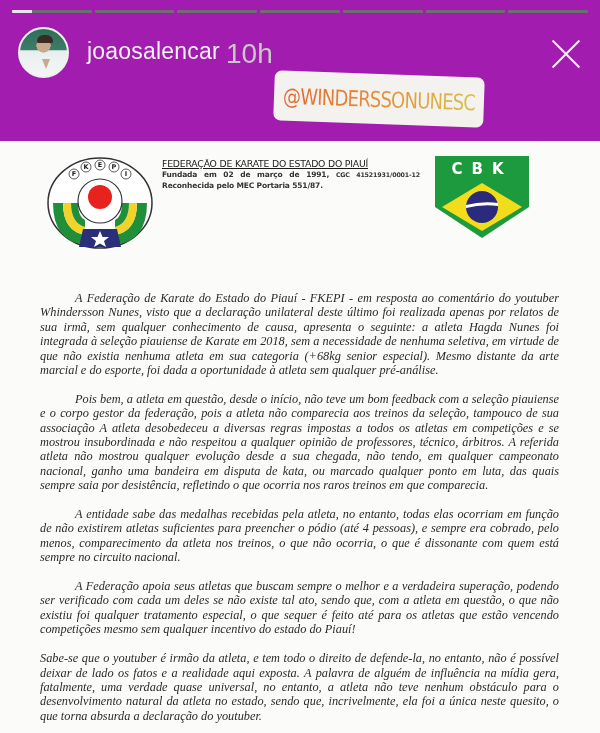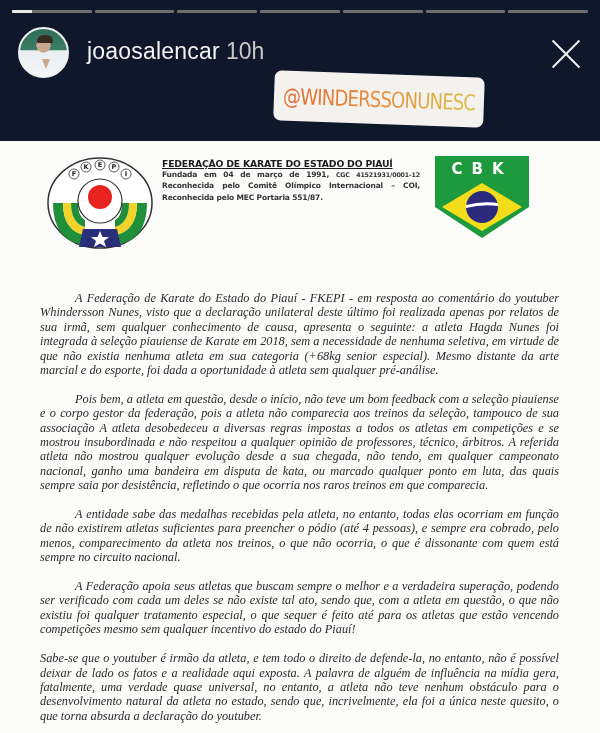--- a/index.html
+++ b/index.html
@@ -1,49 +1,49 @@
 <!DOCTYPE html>
 <html><head>
   <meta charset="utf-8">
   <style>
     * { box-sizing: border-box; margin: 0; padding: 0; }
     html, body { width: 600px; height: 733px; overflow: hidden; background: #000; }
     body { position: relative; font-family: "Liberation Sans", sans-serif; }
 
-    .story-header { position: absolute; left: 0; top: 0; width: 600px; height: 141px; background: #0f172a; }
+    .story-header { position: absolute; left: 0; top: 0; width: 600px; height: 141px; background: #a21caf; }
     .progress-row { position: absolute; left: 12px; top: 10px; width: 576px; height: 3px; display: flex; gap: 3px; }
     .progress-seg { flex: 1; height: 3px; background: #6e6e6e; border-radius: 1px; position: relative; overflow: hidden; }
     .progress-seg .fill { position: absolute; left: 0; top: 0; height: 100%; background: #e8e8e8; }
 
     .avatar { position: absolute; left: 18px; top: 27px; width: 51px; height: 51px; border-radius: 50%;
       background: radial-gradient(circle at 50% 35%, #c9a98e 0 18%, transparent 19%),
                   linear-gradient(180deg, #2f6e5a 0%, #3c7d66 45%, #e8eef0 46%, #f4f6f7 100%);
       border: 2px solid #f0f0f0; overflow: hidden; }
     .avatar .hair { position: absolute; left: 17px; top: 6px; width: 16px; height: 8px; border-radius: 8px 8px 2px 2px; background: #3a2a22; }
     .avatar .gi-v { position: absolute; left: 22px; top: 30px; width: 0; height: 0;
       border-left: 4px solid transparent; border-right: 4px solid transparent; border-top: 10px solid #c9a98e; }
 
     .username { position: absolute; left: 87px; top: 38px; font-size: 23px; color: #f2f2f2; letter-spacing: 0.2px; }
-    .timestamp { position: absolute; left: 226px; top: 38px; font-size: 23px; color: #c8c8c8; }
+    .timestamp { position: absolute; left: 226px; top: 38px; font-size: 28px; color: #c8c8c8; }
     .close-btn { position: absolute; left: 548px; top: 36px; width: 36px; height: 36px; cursor: pointer; }
     .close-btn::before, .close-btn::after { content: ""; position: absolute; left: 17px; top: -1px; width: 2px; height: 38px; background: #f2f2f2; }
     .close-btn::before { transform: rotate(45deg); }
     .close-btn::after { transform: rotate(-45deg); }
 
     .mention-sticker { position: absolute; left: 274px; top: 74px; width: 210px; height: 50px; background: #f4f2ee;
       border-radius: 7px; transform: rotate(2deg); display: flex; align-items: center; justify-content: center; }
     .mention-text { font-family: "DejaVu Sans", sans-serif; font-size: 22px; letter-spacing: -1px;
       background: linear-gradient(90deg, #e2682e 0%, #e58a3a 45%, #d9c14a 100%);
       -webkit-background-clip: text; background-clip: text; color: transparent; transform: scaleX(0.82); white-space: nowrap; }
 
     .document { position: absolute; left: 0; top: 141px; width: 600px; height: 592px; background: #fbfbfa; }
 
     .fkepi-logo { position: absolute; left: 45px; top: 14px; width: 110px; height: 96px; }
     .letterhead { position: absolute; left: 162px; top: 17px; width: 258px; font-family: "DejaVu Sans", sans-serif; color: #222; }
-    .lh-title { font-size: 9.3px; font-weight: bold; text-decoration: underline; letter-spacing: -0.2px; white-space: nowrap; color: #1b1b1b; }
+    .lh-title { font-size: 9.3px; font-weight: normal; text-decoration: underline; letter-spacing: -0.2px; white-space: nowrap; color: #1b1b1b; }
     .lh-line { font-size: 7.5px; font-weight: bold; line-height: 11.4px; text-align: justify; text-align-last: justify; white-space: nowrap; letter-spacing: -0.15px; color: #333; }
     .lh-line.last { text-align-last: left; }
     .lh-cgc { font-size: 6.3px; }
     .cbk-logo { position: absolute; left: 434px; top: 14px; width: 96px; height: 84px; }
 
     .body-text { position: absolute; left: 40px; top: 150px; width: 519px; font-family: "Liberation Serif", serif;
       font-size: 12.3px; line-height: 14.4px; color: #2a2a2a; }
     .para { text-align: justify; margin-bottom: 14.4px; font-style: italic; }
     .para.indent { text-indent: 35px; }
   </style>
@@ -103,22 +103,21 @@
         <text x="55" y="12.3">E</text>
       <circle cx="69" cy="12" r="5" fill="#fff" stroke="#333" stroke-width="0.8"></circle>
         <text x="69" y="14.3">P</text>
       <circle cx="81" cy="19" r="5" fill="#fff" stroke="#333" stroke-width="0.8"></circle>
         <text x="81" y="21.3">I</text>
     </g>
   </svg>
 
   <div class="letterhead">
     <div class="lh-title">FEDERAÇÃO DE KARATE DO ESTADO DO PIAUÍ</div>
-    <div class="lh-line"><span>Fundada em 04 de março de 1991,</span> <span class="lh-cgc">CGC 41521931/0001-12</span></div>
-    <div class="lh-line">Reconhecida pelo Comitê Olímpico Internacional – COI,</div>
+    <div class="lh-line"><span>Fundada em 02 de março de 1991,</span> <span class="lh-cgc">CGC 41521931/0001-12</span></div>
     <div class="lh-line last">Reconhecida pelo MEC Portaria 551/87.</div>
   </div>
 
   <svg class="cbk-logo" viewBox="0 0 96 84">
     <path d="M1 1 L95 1 L95 52 L48 83 L1 52 Z" fill="#1e9a3e"></path>
     <text x="48" y="19" font-family="DejaVu Sans, sans-serif" font-weight="bold" font-size="15" fill="#fff" text-anchor="middle" letter-spacing="9">CBK</text>
     <polygon points="48,28 88,52 48,76 8,52" fill="#f3dc1a"></polygon>
     <circle cx="48" cy="52" r="16" fill="#2b2a7d"></circle>
     <path d="M32 50 Q48 46 64 48 L64 51 Q48 49 32 53 Z" fill="#fff"></path>
   </svg>

